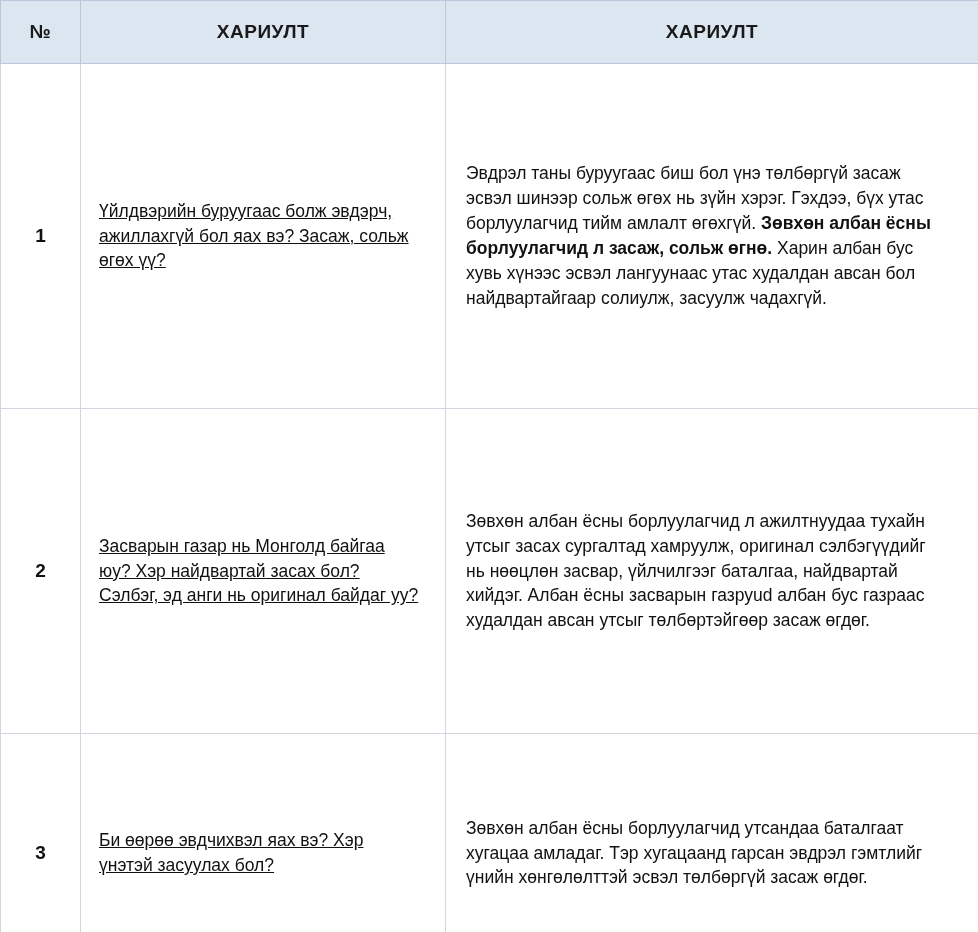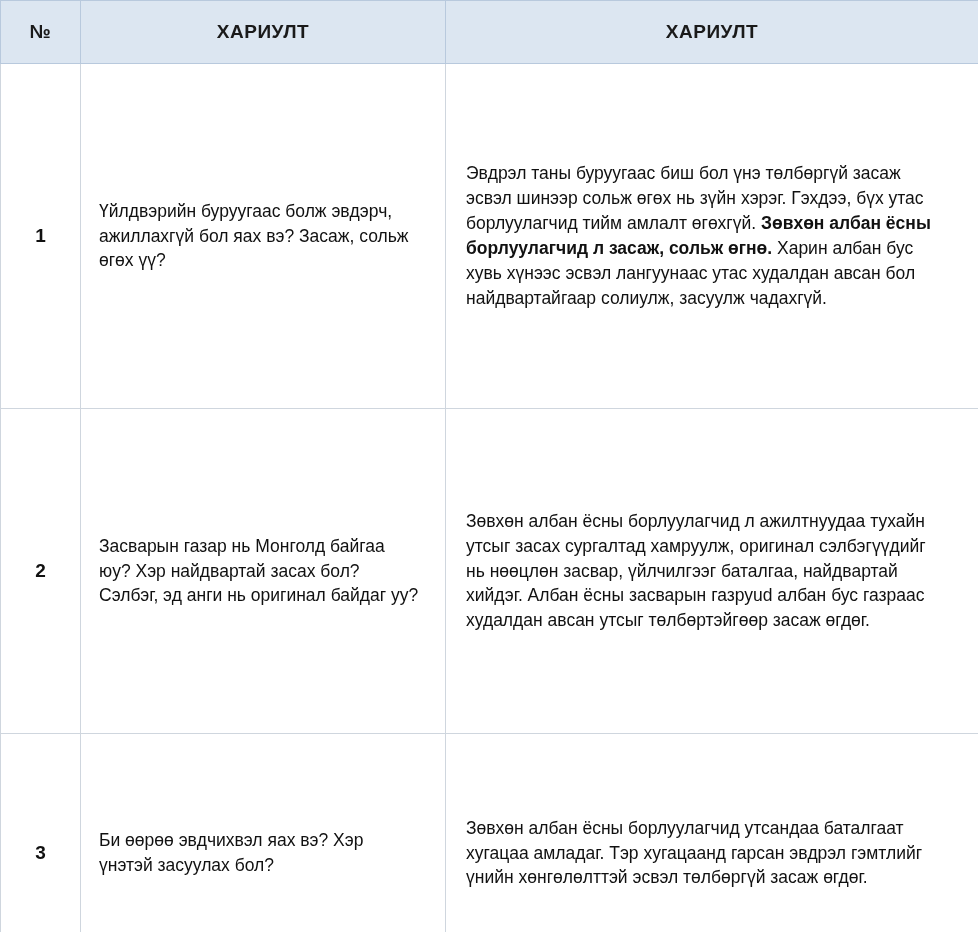--- a/index.html
+++ b/index.html
@@ -40,20 +40,21 @@
     font-size: 17.5px;
     line-height: 1.42;
   }
   td.num {
     text-align: center;
     font-weight: bold;
     font-size: 19px;
   }
   td.question {
     padding: 14px 24px 14px 18px;
+    text-decoration: underline;
   }
   td.answer {
     padding: 14px 39px 14px 20px;
   }
   td.answer b { font-weight: bold; }
   tr.row-1 td { height: 316px; }
   tr.row-2 td { height: 296px; }
   tr.row-3 td { height: 210px; }
 </style>
 </head>

